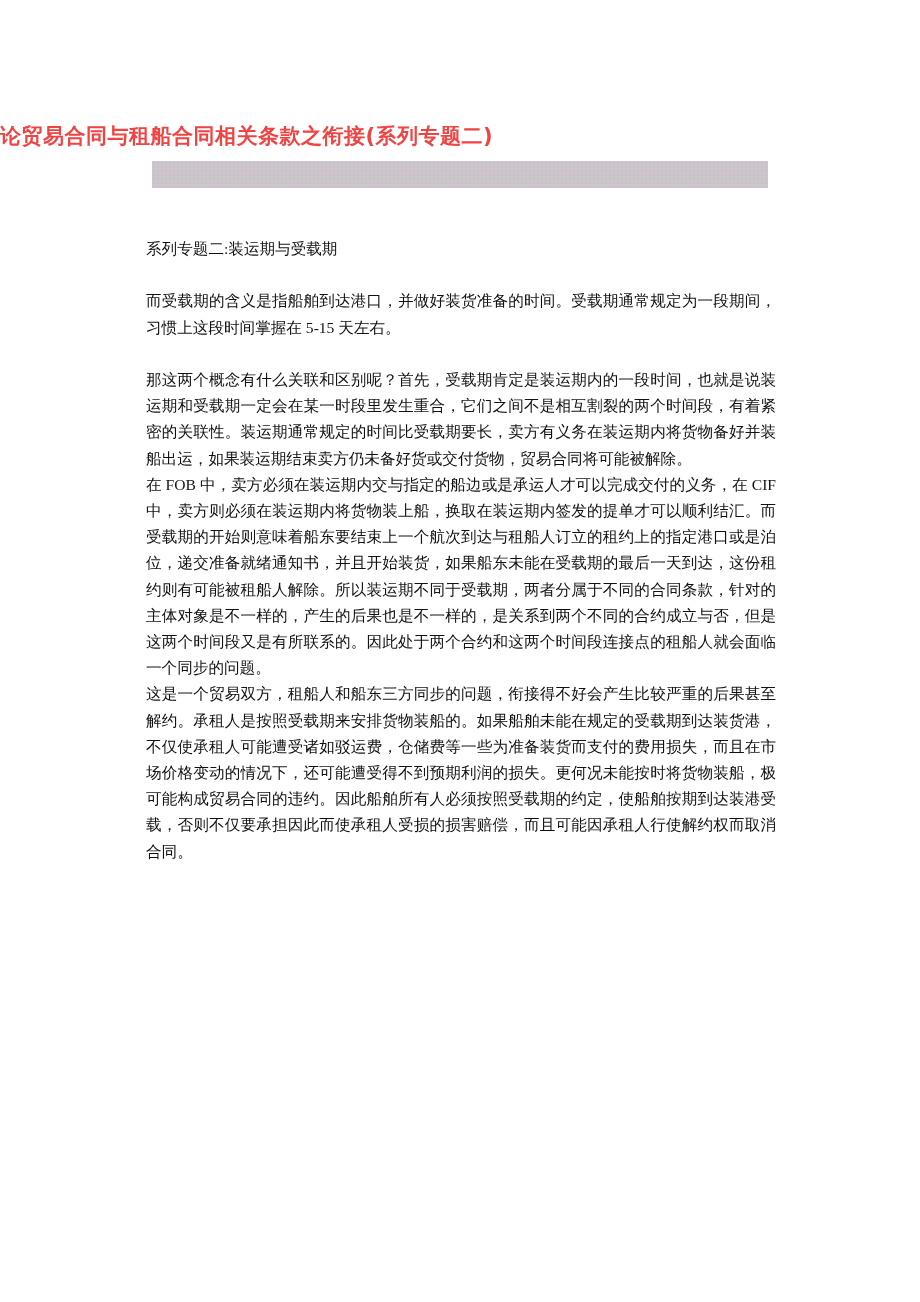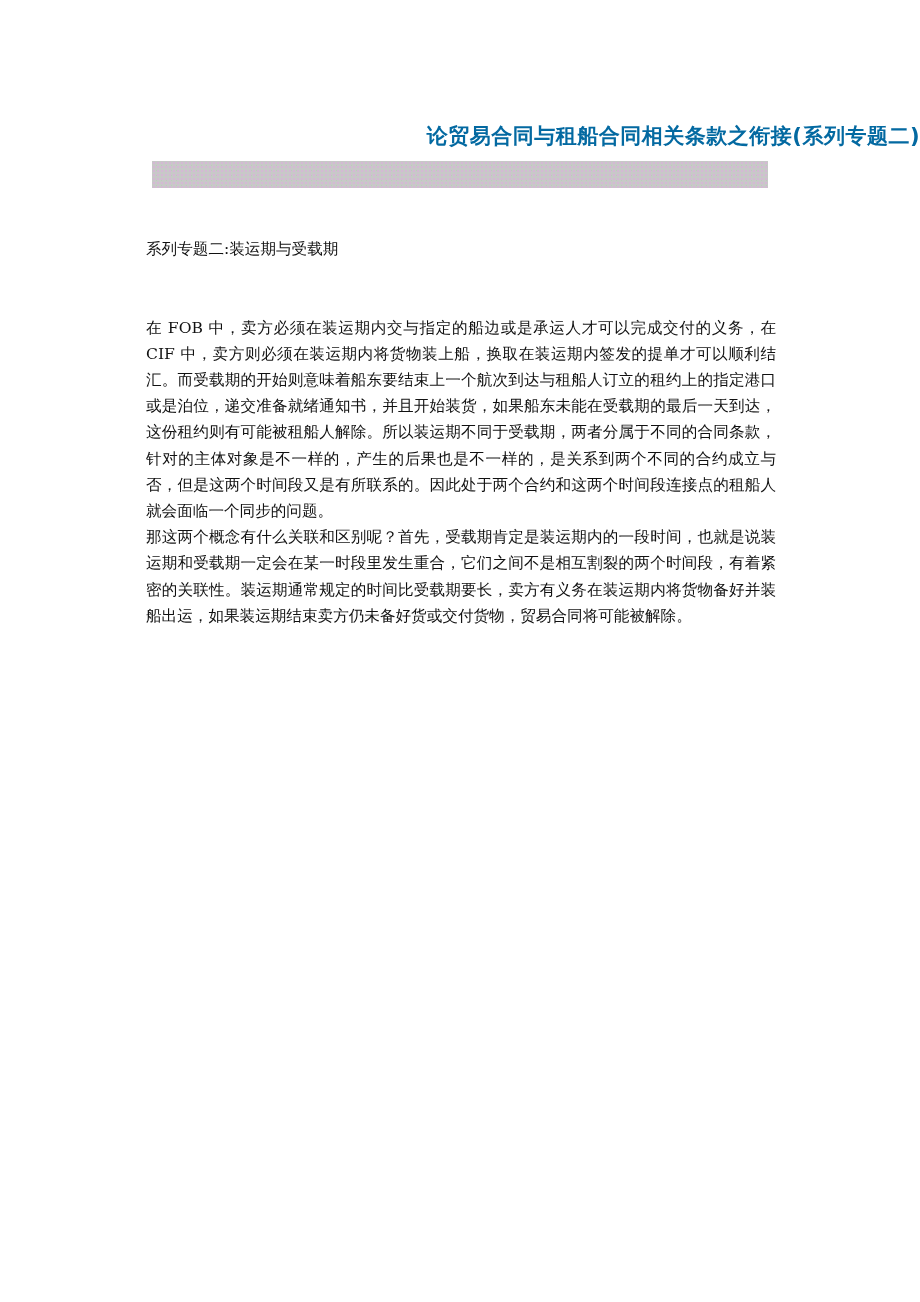--- a/index.html
+++ b/index.html
@@ -4,45 +4,47 @@
 <style>
   html, body { margin: 0; padding: 0; }
   body {
     width: 920px; height: 1302px; background: #ffffff;
     position: relative; overflow: hidden;
     font-family: "DejaVu Serif", "Liberation Serif", serif;
     color: #111;
   }
   .title {
     position: absolute; left: 0; top: 122px; width: 920px;
-    text-align: right; font-size: 21px; font-weight: bold;
+    text-align: left; font-size: 21px; font-weight: bold;
     font-family: "DejaVu Sans", "Liberation Sans", sans-serif;
-    letter-spacing: 0.5px; color: #0369a1;
+    letter-spacing: 0.5px; color: #ef4444;
   }
   .divider-bar {
     position: absolute; left: 152px; top: 161px; width: 616px; height: 27px;
     background-color: #c8c8c8;
     background-image:
       radial-gradient(circle, #d4b8d4 0.8px, transparent 1px),
       radial-gradient(circle, #b8d0b8 0.8px, transparent 1px);
     background-size: 4px 4px, 5px 5px;
     background-position: 0 0, 2px 2px;
   }
   .content {
     position: absolute; left: 146px; top: 236px; width: 630px;
     font-size: 15.6px; line-height: 26.2px;
   }
-  .content p { margin: 0; text-align: justify; }
+  .content p { margin: 0; text-align: justify; font-family: Liberation Serif, serif; }
   .blank { height: 26.2px; }
 </style>
 </head>
 <body>
 
 <div class="title">论贸易合同与租船合同相关条款之衔接(系列专题二)</div>
 <div class="divider-bar"></div>
 
 <div class="content">
   <p>系列专题二:装运期与受载期</p>
   <div class="blank"></div>
+  <p>而受载期的含义是指船舶到达港口，并做好装货准备的时间。受载期通常规定为一段期间，习惯上这段时间掌握在 5-15 天左右。</p>
   <div class="blank"></div>
+  <p>那这两个概念有什么关联和区别呢？首先，受载期肯定是装运期内的一段时间，也就是说装运期和受载期一定会在某一时段里发生重合，它们之间不是相互割裂的两个时间段，有着紧密的关联性。装运期通常规定的时间比受载期要长，卖方有义务在装运期内将货物备好并装船出运，如果装运期结束卖方仍未备好货或交付货物，贸易合同将可能被解除。</p>
   <p>在 FOB 中，卖方必须在装运期内交与指定的船边或是承运人才可以完成交付的义务，在 CIF 中，卖方则必须在装运期内将货物装上船，换取在装运期内签发的提单才可以顺利结汇。而受载期的开始则意味着船东要结束上一个航次到达与租船人订立的租约上的指定港口或是泊位，递交准备就绪通知书，并且开始装货，如果船东未能在受载期的最后一天到达，这份租约则有可能被租船人解除。所以装运期不同于受载期，两者分属于不同的合同条款，针对的主体对象是不一样的，产生的后果也是不一样的，是关系到两个不同的合约成立与否，但是这两个时间段又是有所联系的。因此处于两个合约和这两个时间段连接点的租船人就会面临一个同步的问题。</p>
-  <p>那这两个概念有什么关联和区别呢？首先，受载期肯定是装运期内的一段时间，也就是说装运期和受载期一定会在某一时段里发生重合，它们之间不是相互割裂的两个时间段，有着紧密的关联性。装运期通常规定的时间比受载期要长，卖方有义务在装运期内将货物备好并装船出运，如果装运期结束卖方仍未备好货或交付货物，贸易合同将可能被解除。</p>
+  <p>这是一个贸易双方，租船人和船东三方同步的问题，衔接得不好会产生比较严重的后果甚至解约。承租人是按照受载期来安排货物装船的。如果船舶未能在规定的受载期到达装货港，不仅使承租人可能遭受诸如驳运费，仓储费等一些为准备装货而支付的费用损失，而且在市场价格变动的情况下，还可能遭受得不到预期利润的损失。更何况未能按时将货物装船，极可能构成贸易合同的违约。因此船舶所有人必须按照受载期的约定，使船舶按期到达装港受载，否则不仅要承担因此而使承租人受损的损害赔偿，而且可能因承租人行使解约权而取消合同。</p>
 </div>
 
 </body></html>

